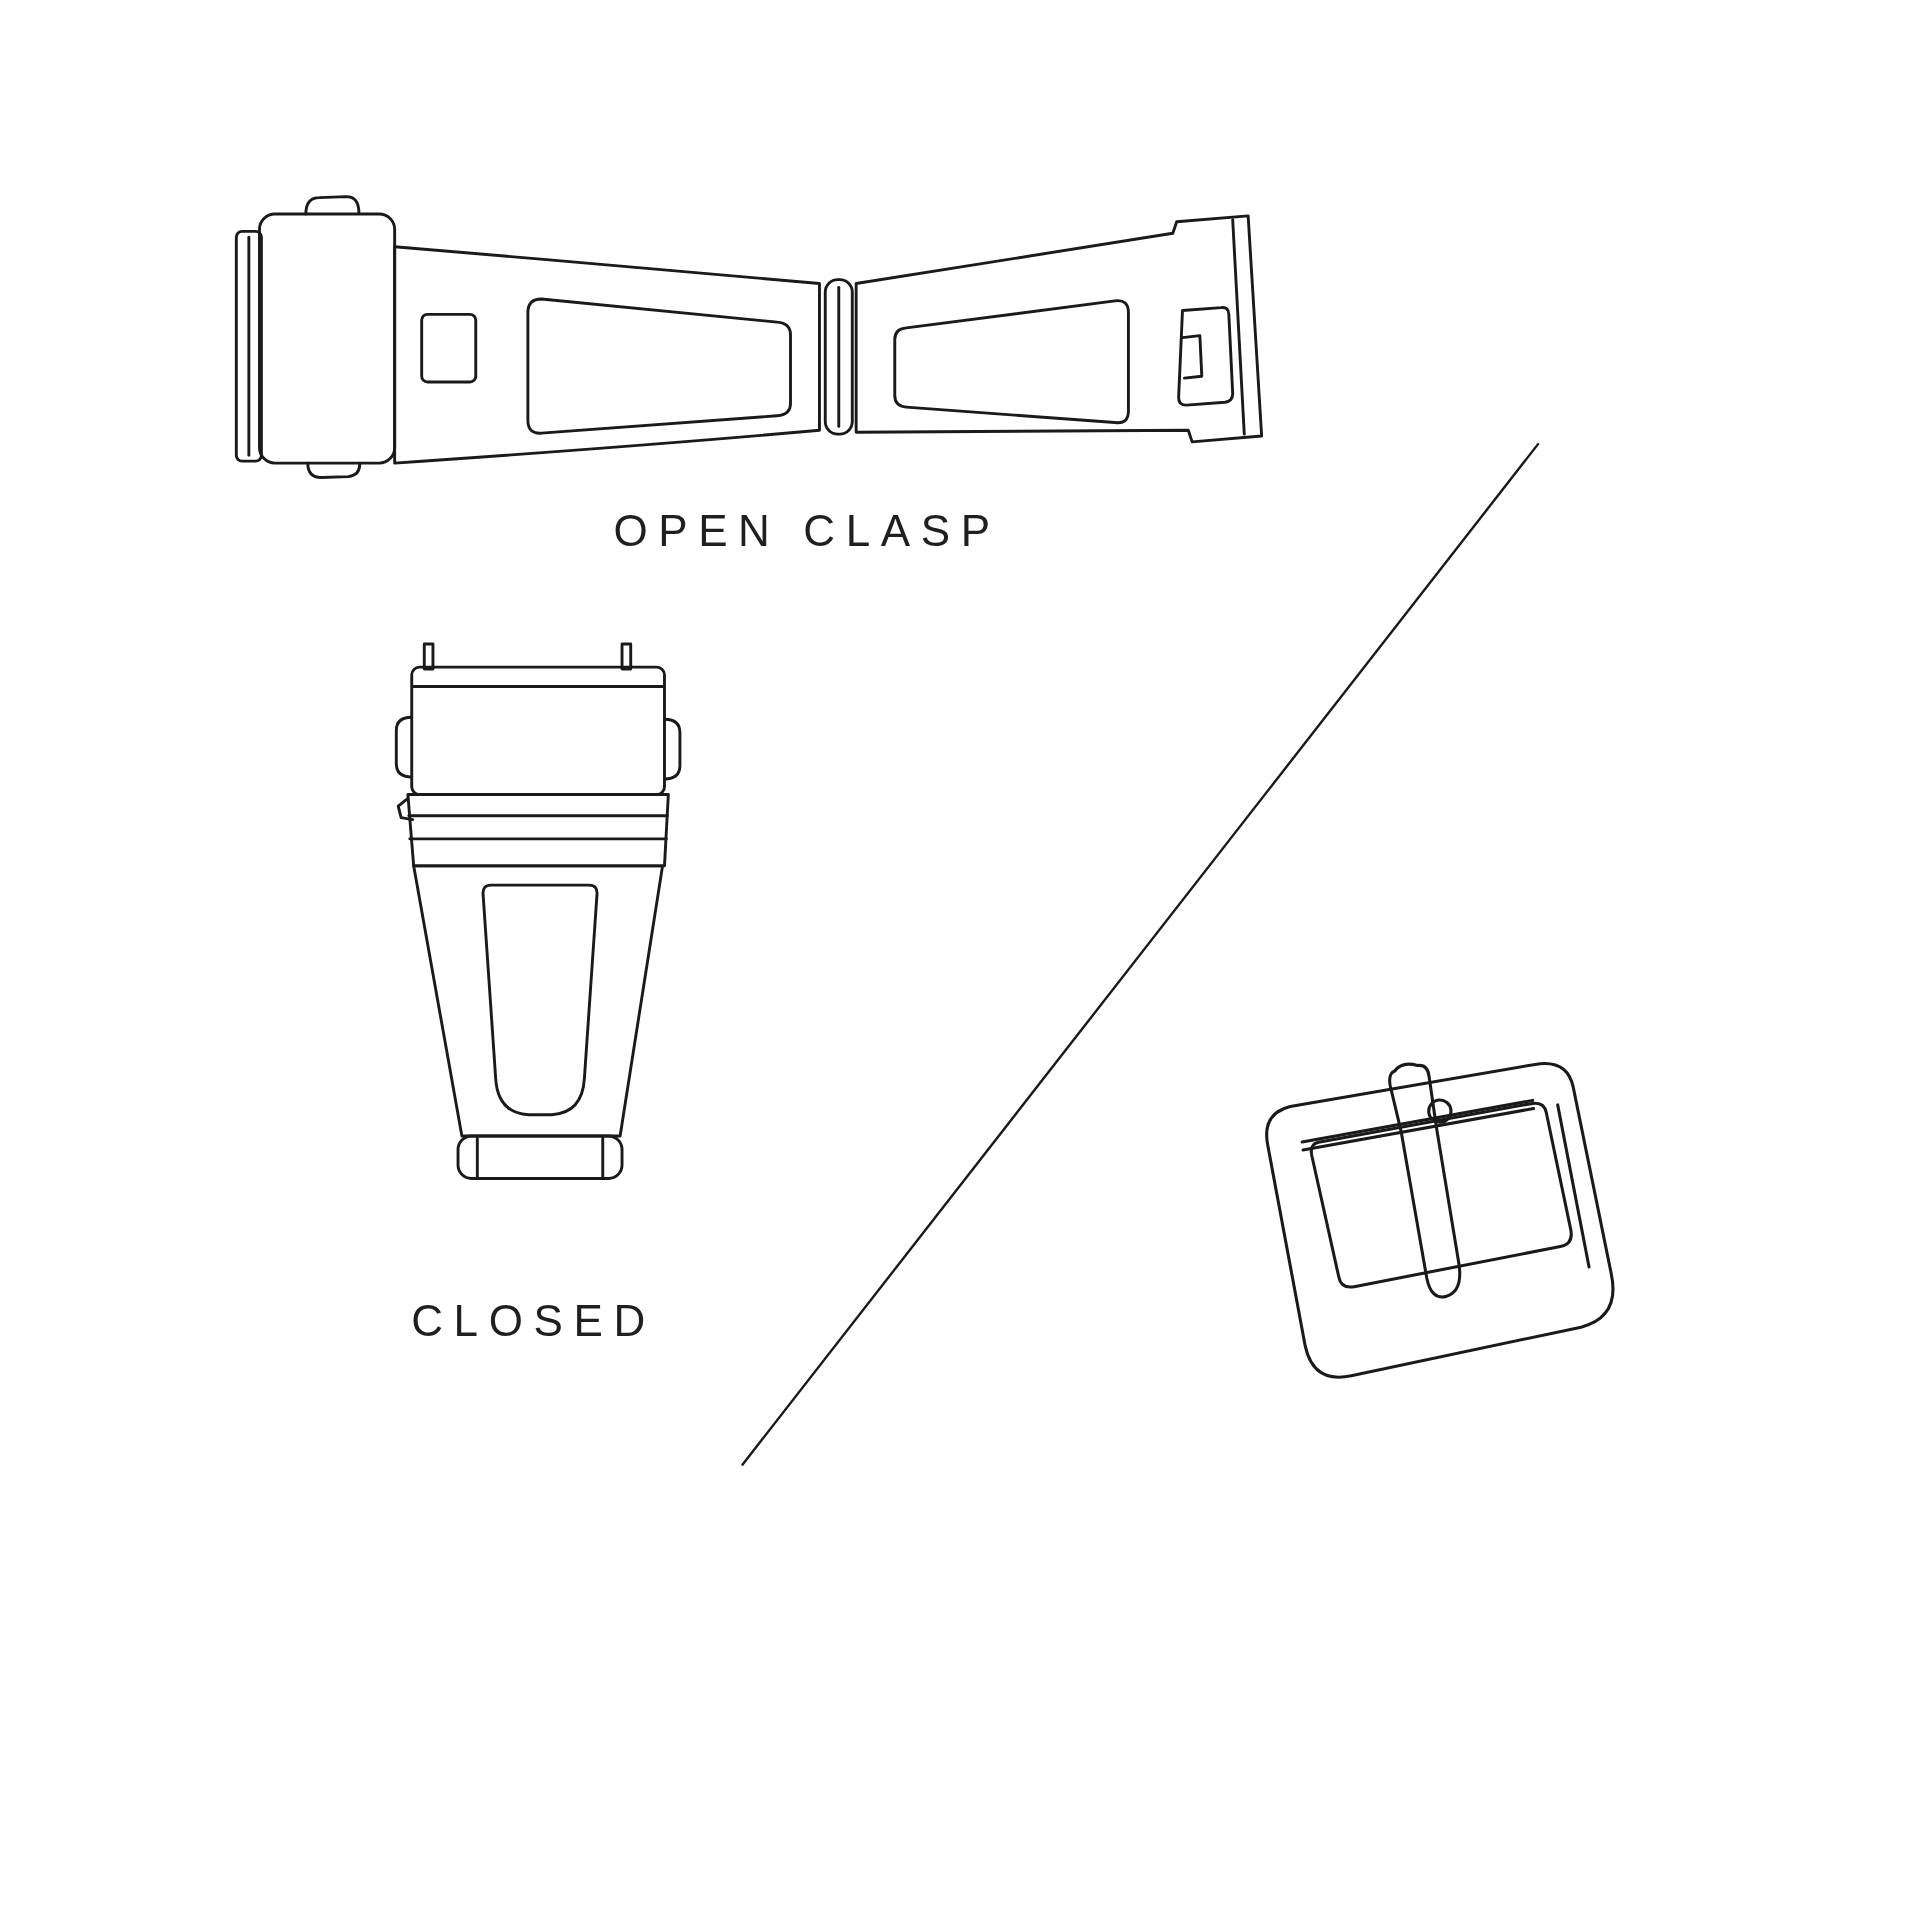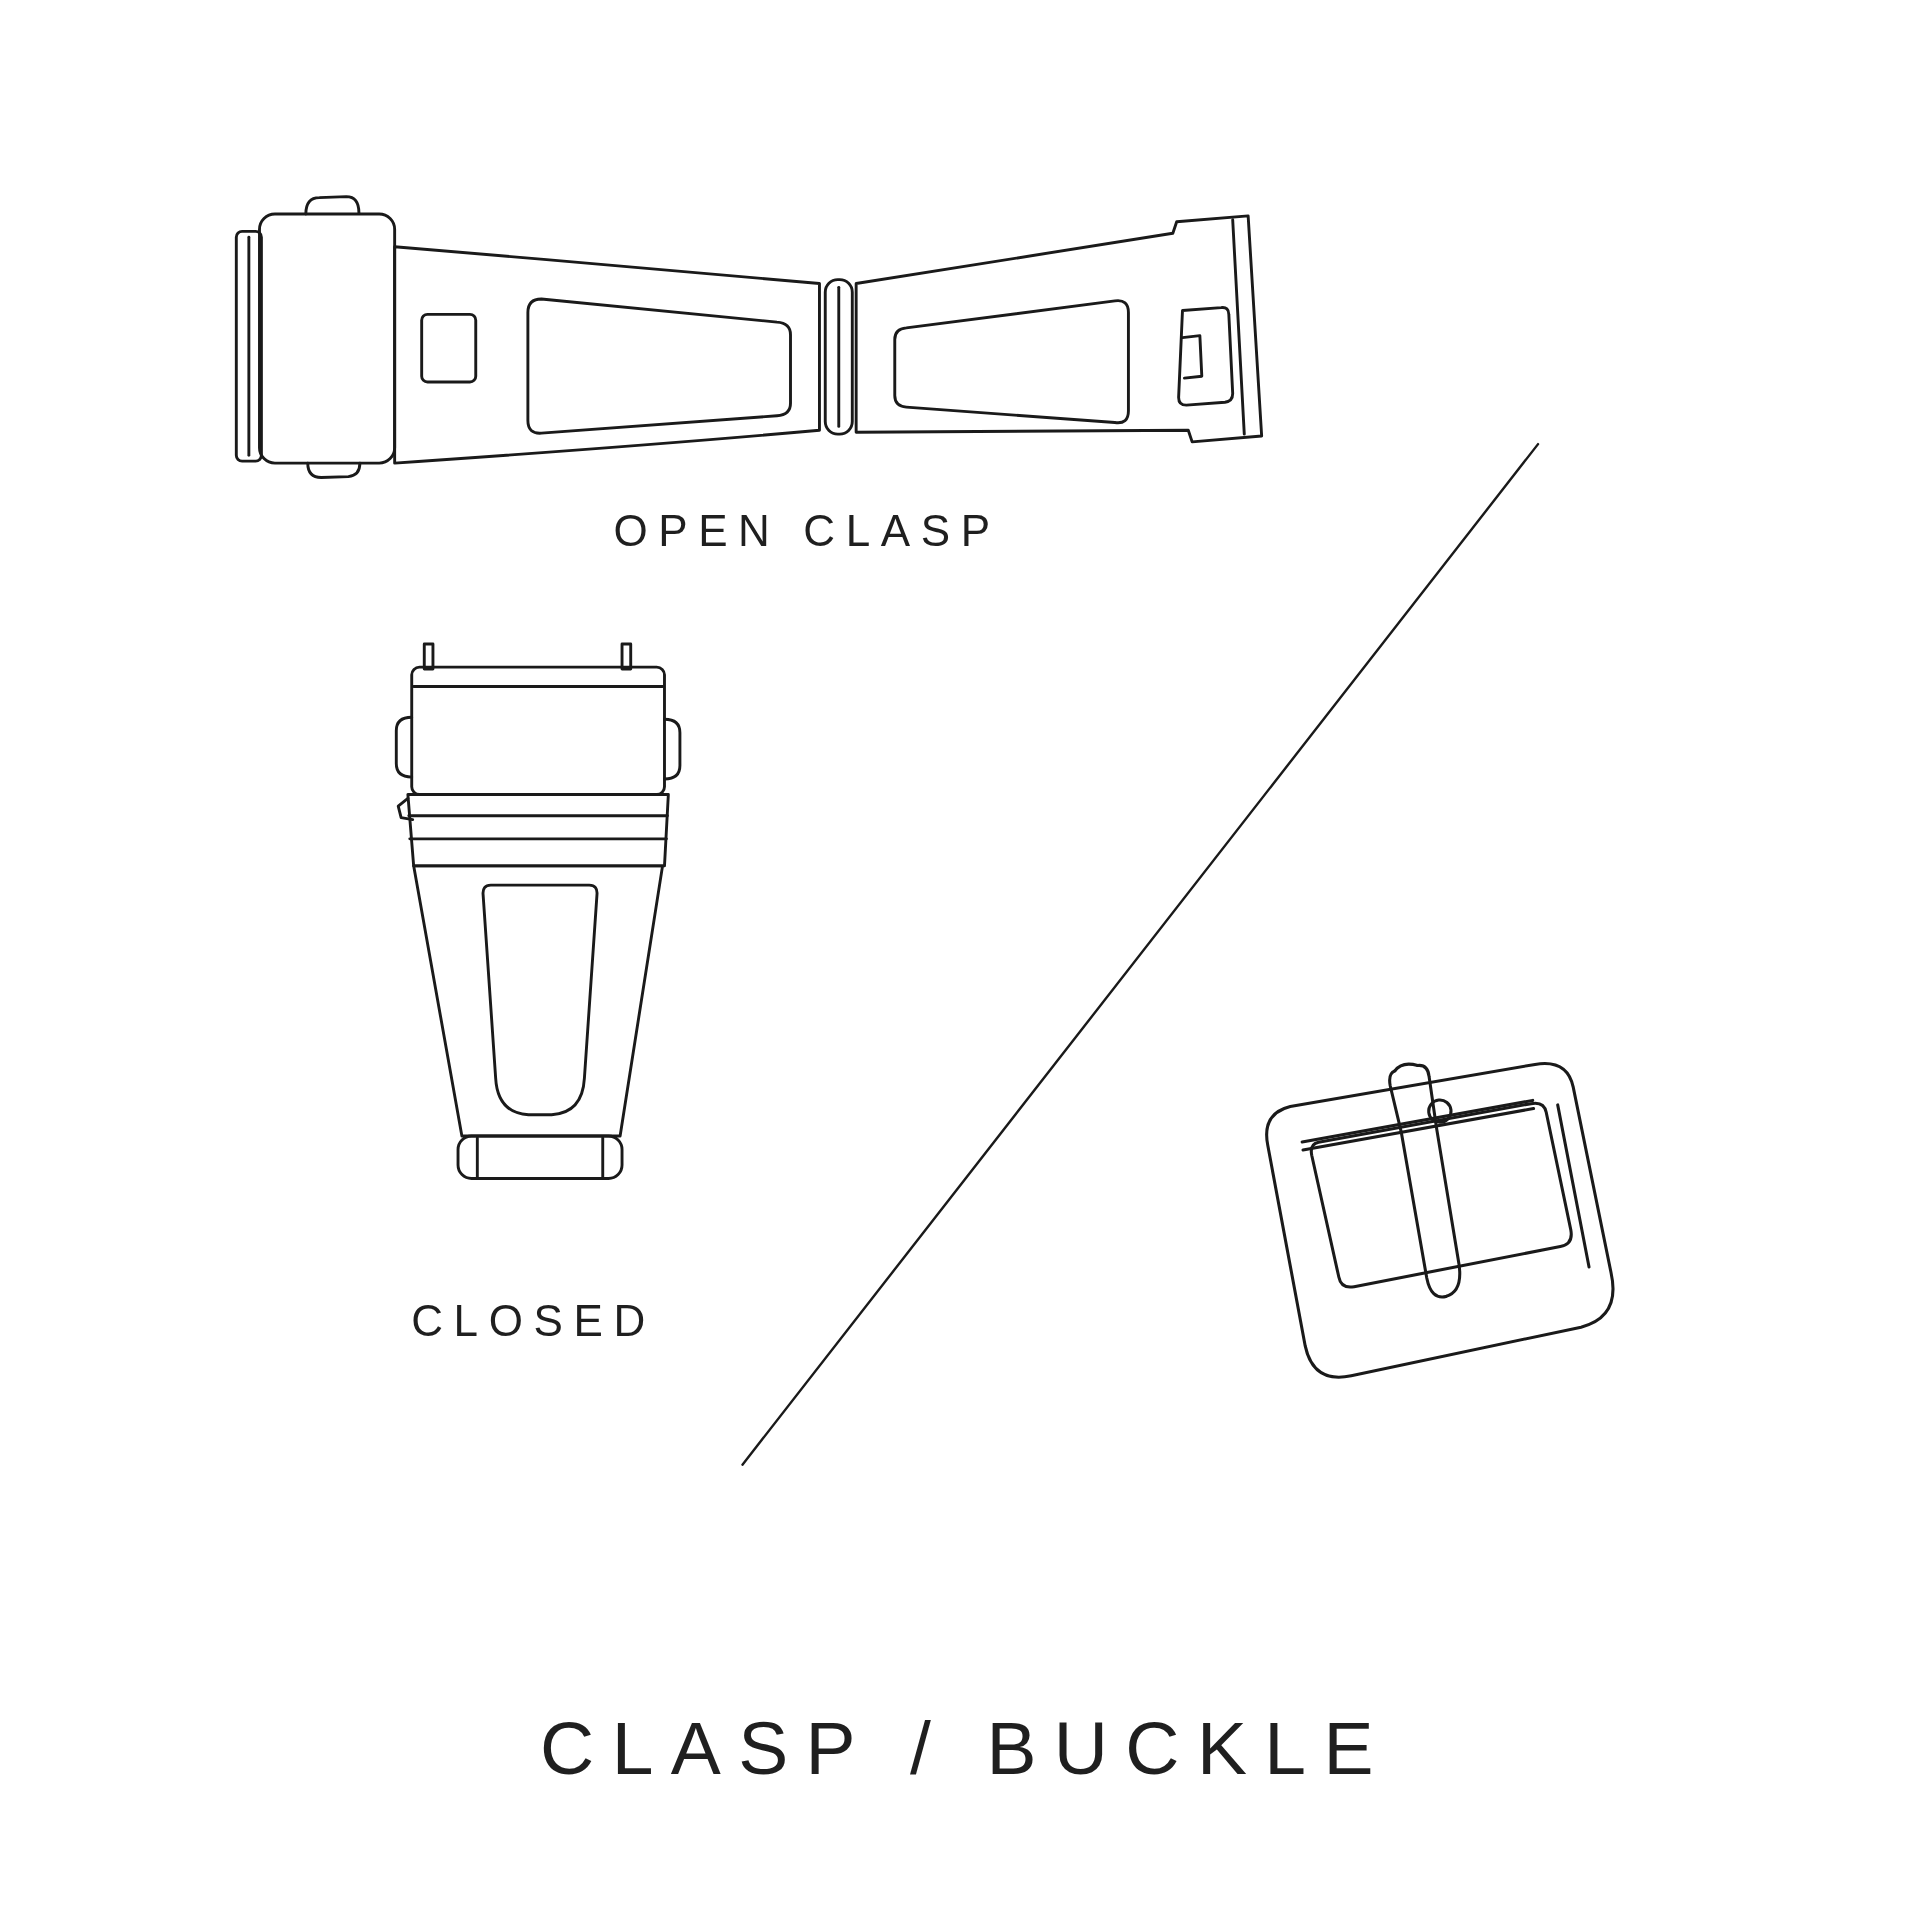--- a/index.html
+++ b/index.html
@@ -131,16 +131,15 @@
         <circle cx="244" cy="64" r="11"></circle>
       </g>
       <g>
         <path d="M204,20 Q197,22 198,34 L204,80 L214,226 Q216,248 231,246"></path>
         <path d="M227,17 Q237,17 237,29 L239,80 L247,216 Q248,243 231,246"></path>
         <path d="M204,20 Q212,11 227,17"></path>
       </g>
     </g>
   </svg>
 
-  <div class="title" style="top:1705px;">CLASP / BUCKLE</div>
 
 </div>
 
 
 </body></html>

